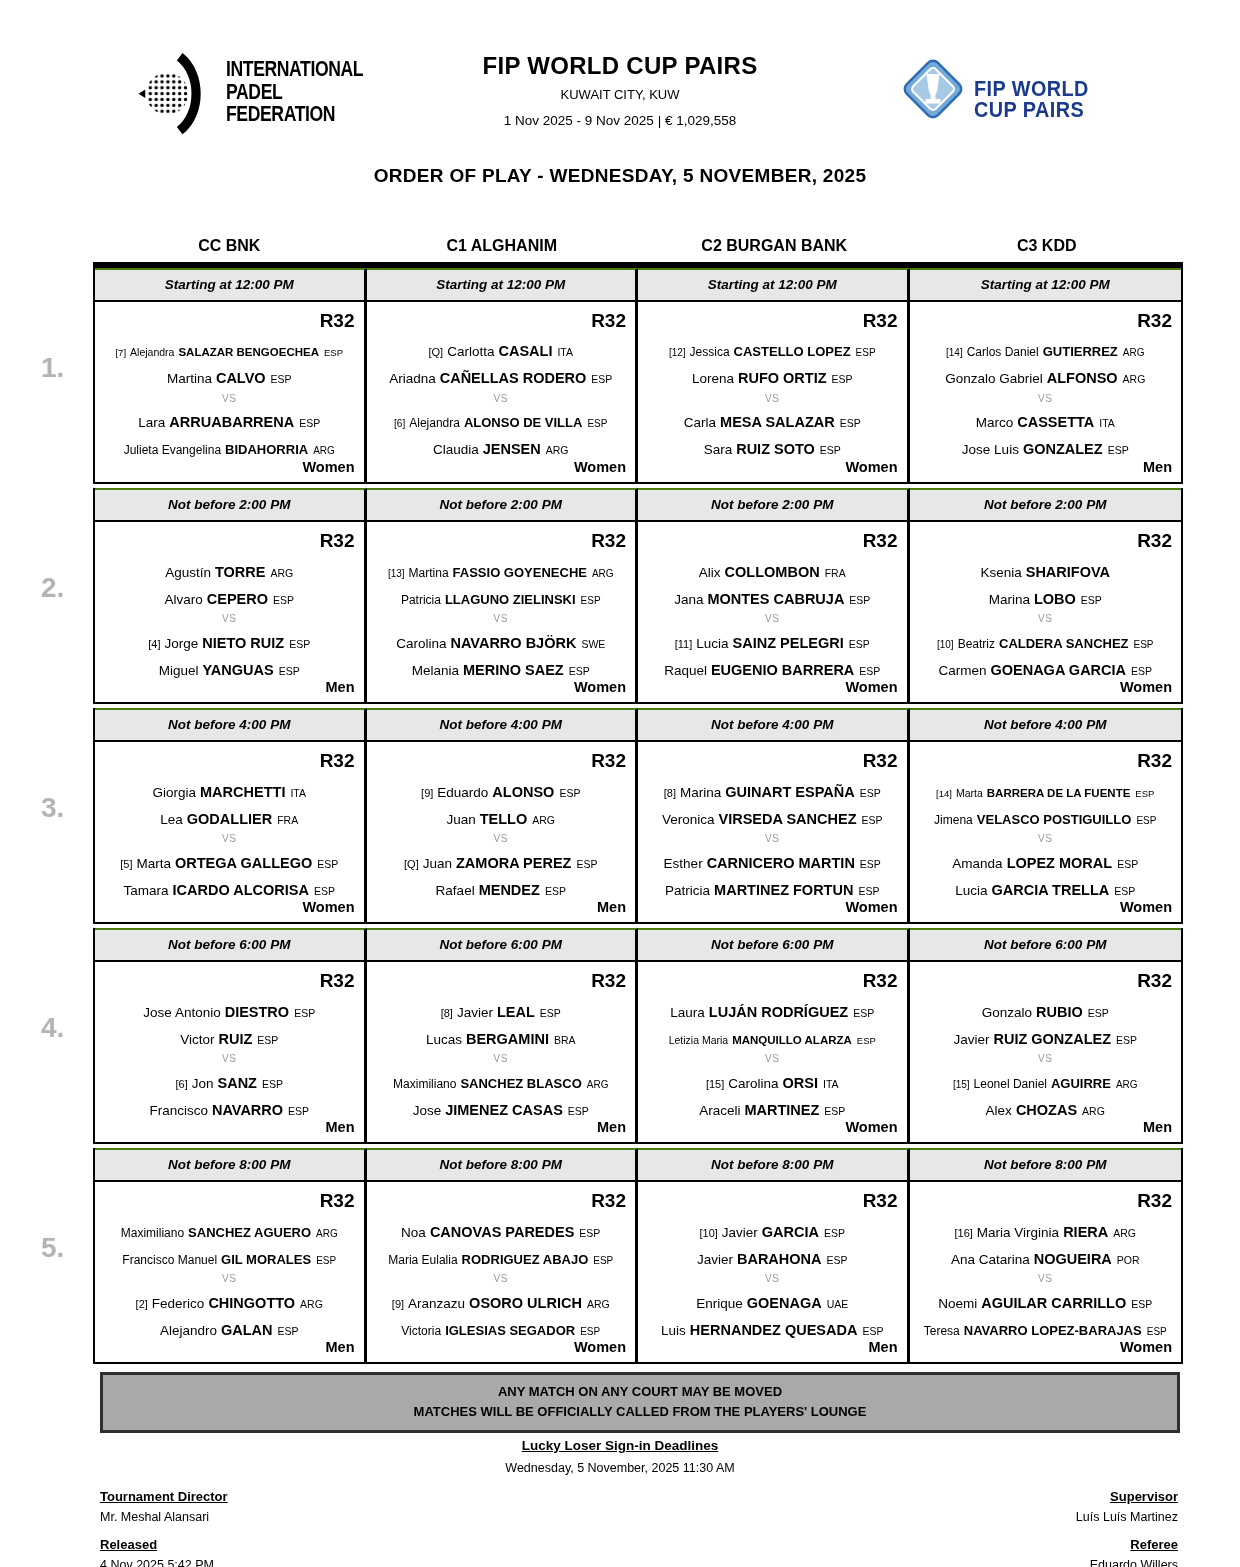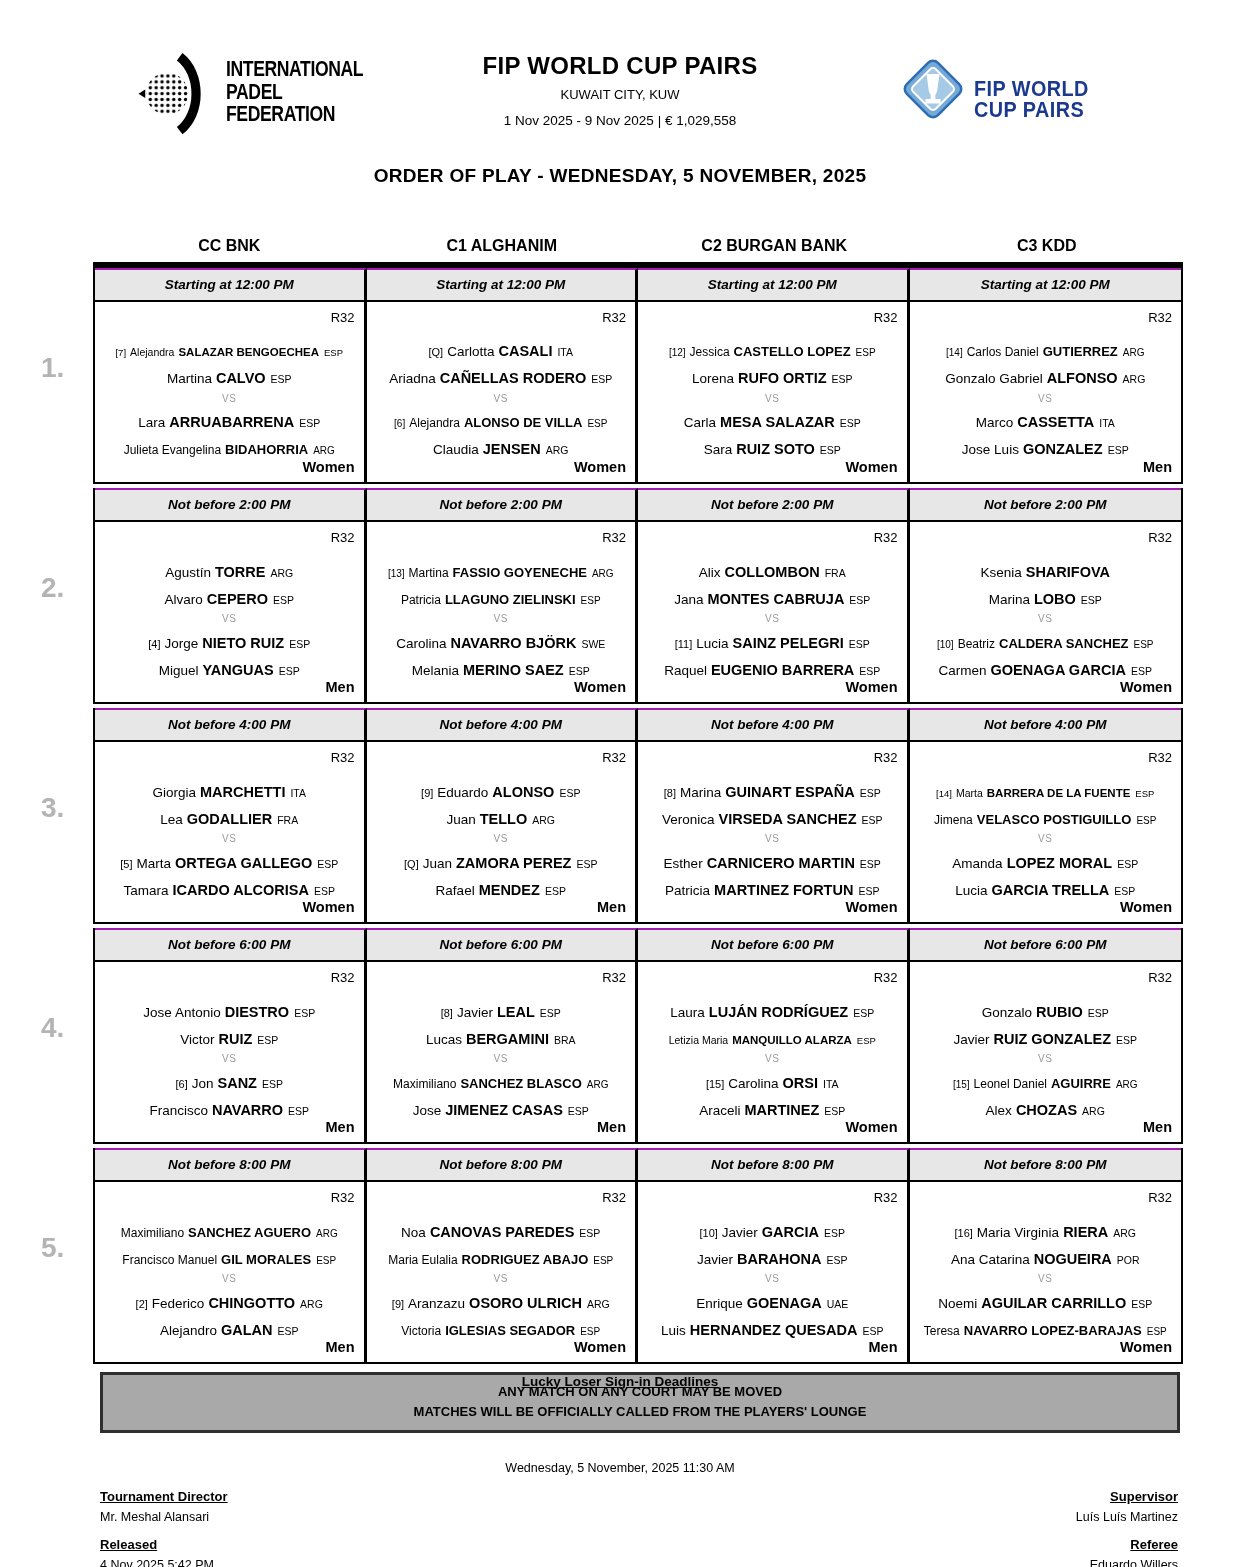--- a/index.html
+++ b/index.html
@@ -26,45 +26,45 @@
   .courts{position:absolute;left:93px;top:237px;width:1090px;display:grid;
           grid-template-columns:repeat(4,1fr);font-weight:bold;font-size:16px;text-align:center;}
 
   
   .table{position:absolute;left:93px;top:262px;width:1090px;}
   .topbar{height:6px;background:#000;}
   .block{position:relative;margin-bottom:4px;}
   .row-num{position:absolute;left:-52px;top:84px;color:#b4b4b4;font-size:28px;font-weight:bold;}
   .strip-row,.cells{display:grid;grid-template-columns:repeat(4,1fr);
           border-left:2px solid #000;border-right:2px solid #000;}
-  .strip{background:#e7e7e7;border-top:2px solid #a21caf;border-bottom:2px solid #000;
+  .strip{background:#e7e7e7;border-top:2px solid #4d7c0f;border-bottom:2px solid #000;
          border-right:3px solid #000;text-align:center;font-style:italic;font-weight:bold;
          font-size:13.5px;padding:7px 12px 8px;}
   .strip:nth-child(4){border-right:none;}
   .mcell{position:relative;height:180px;border-right:3px solid #000;border-bottom:2px solid #000;background:#fff;}
   .mcell:nth-child(4){border-right:none;}
-  .round{position:absolute;top:8px;right:9px;font-weight:normal;font-size:13px;}
+  .round{position:absolute;top:8px;right:9px;font-weight:bold;font-size:19px;}
   .gender{position:absolute;bottom:7px;right:9px;font-weight:bold;font-size:14.5px;}
   .teams{position:absolute;left:3px;right:3px;top:36px;text-align:center;}
   .pl{height:27px;line-height:27px;white-space:nowrap;}
   .vs{height:17px;line-height:14px;color:#9a9a9a;font-size:10px;letter-spacing:.5px;}
   .seed{font-size:11px;margin-right:4px;}
   .first{font-size:13.5px;}
   .last{font-size:14.5px;font-weight:bold;margin-left:4px;}
   .cc{font-size:10.5px;margin-left:5px;}
   .pl.sm .seed{font-size:10px;} .pl.sm .first{font-size:12px;}
   .pl.sm .last{font-size:13px;} .pl.sm .cc{font-size:10px;}
   .pl.xs .seed{font-size:9.5px;} .pl.xs .first{font-size:10.5px;}
   .pl.xs .last{font-size:11.5px;} .pl.xs .cc{font-size:9.5px;}
 
   
   .notice{position:absolute;left:100px;top:1372px;width:1080px;box-sizing:border-box;
           background:#a9a9a9;border:3px solid #2f2f2f;text-align:center;font-weight:bold;
           font-size:13px;padding:7px 0 8px;line-height:20px;}
-  .lucky{position:absolute;left:0;right:0;top:1374px;text-align:center;font-weight:bold;
+  .lucky{position:absolute;left:0;right:0;top:1438px;text-align:center;font-weight:bold;
          font-size:13.5px;text-decoration:underline;}
   .lucky-date{position:absolute;left:0;right:0;top:1461px;text-align:center;font-size:12.5px;}
   .sig{position:absolute;top:1489px;font-size:12.5px;}
   .sig-left{left:100px;text-align:left;}
   .sig-right{right:62px;text-align:right;}
   .sig-label{font-weight:bold;text-decoration:underline;font-size:13px;}
   .sig-val{margin-top:6px;}
   .sig-label2{margin-top:13px;}
 </style>
 </head>

